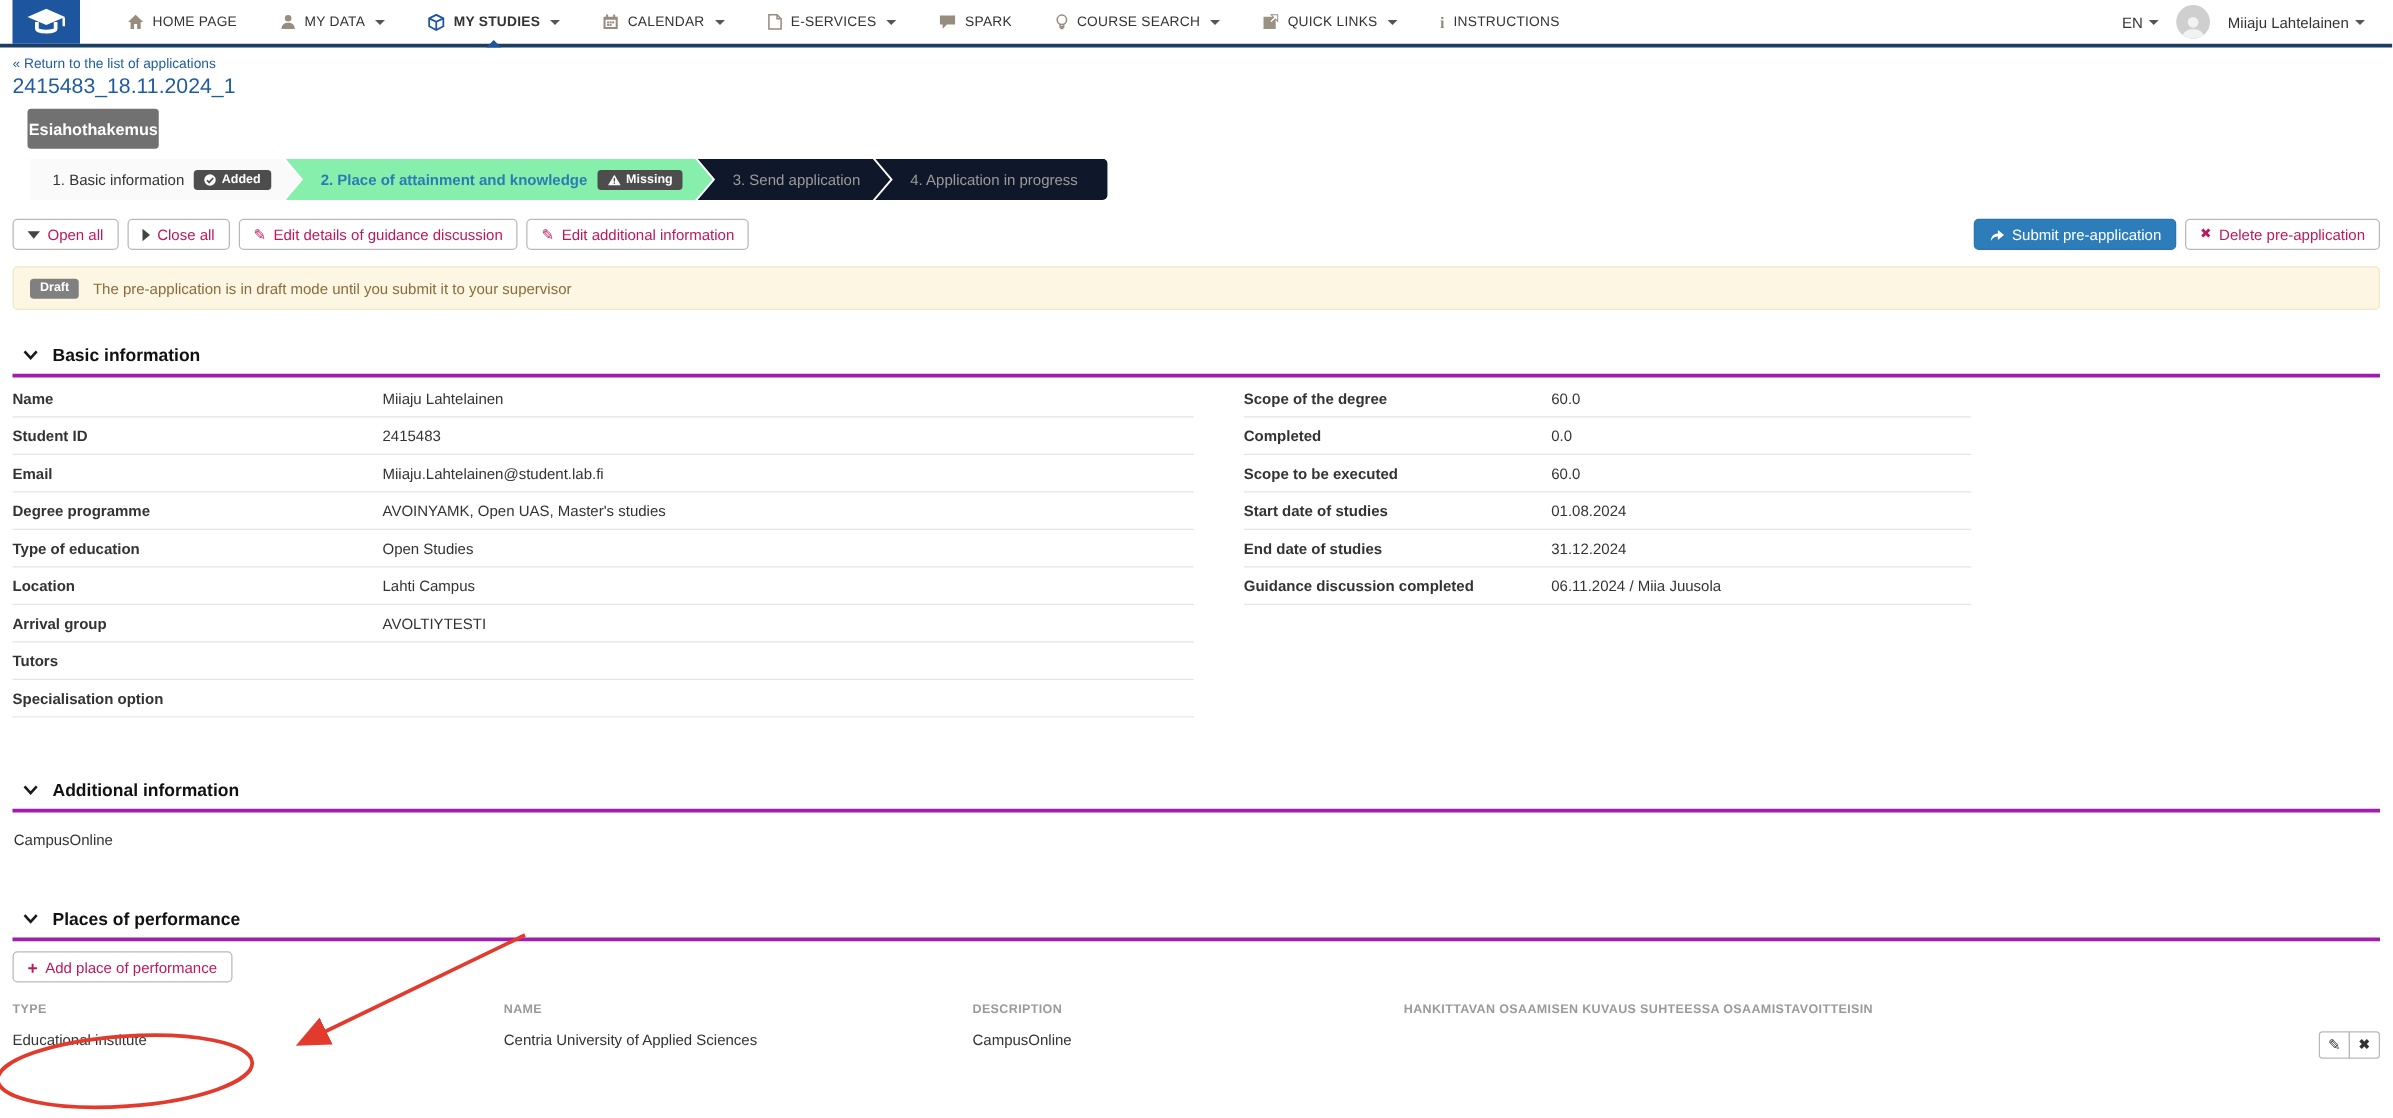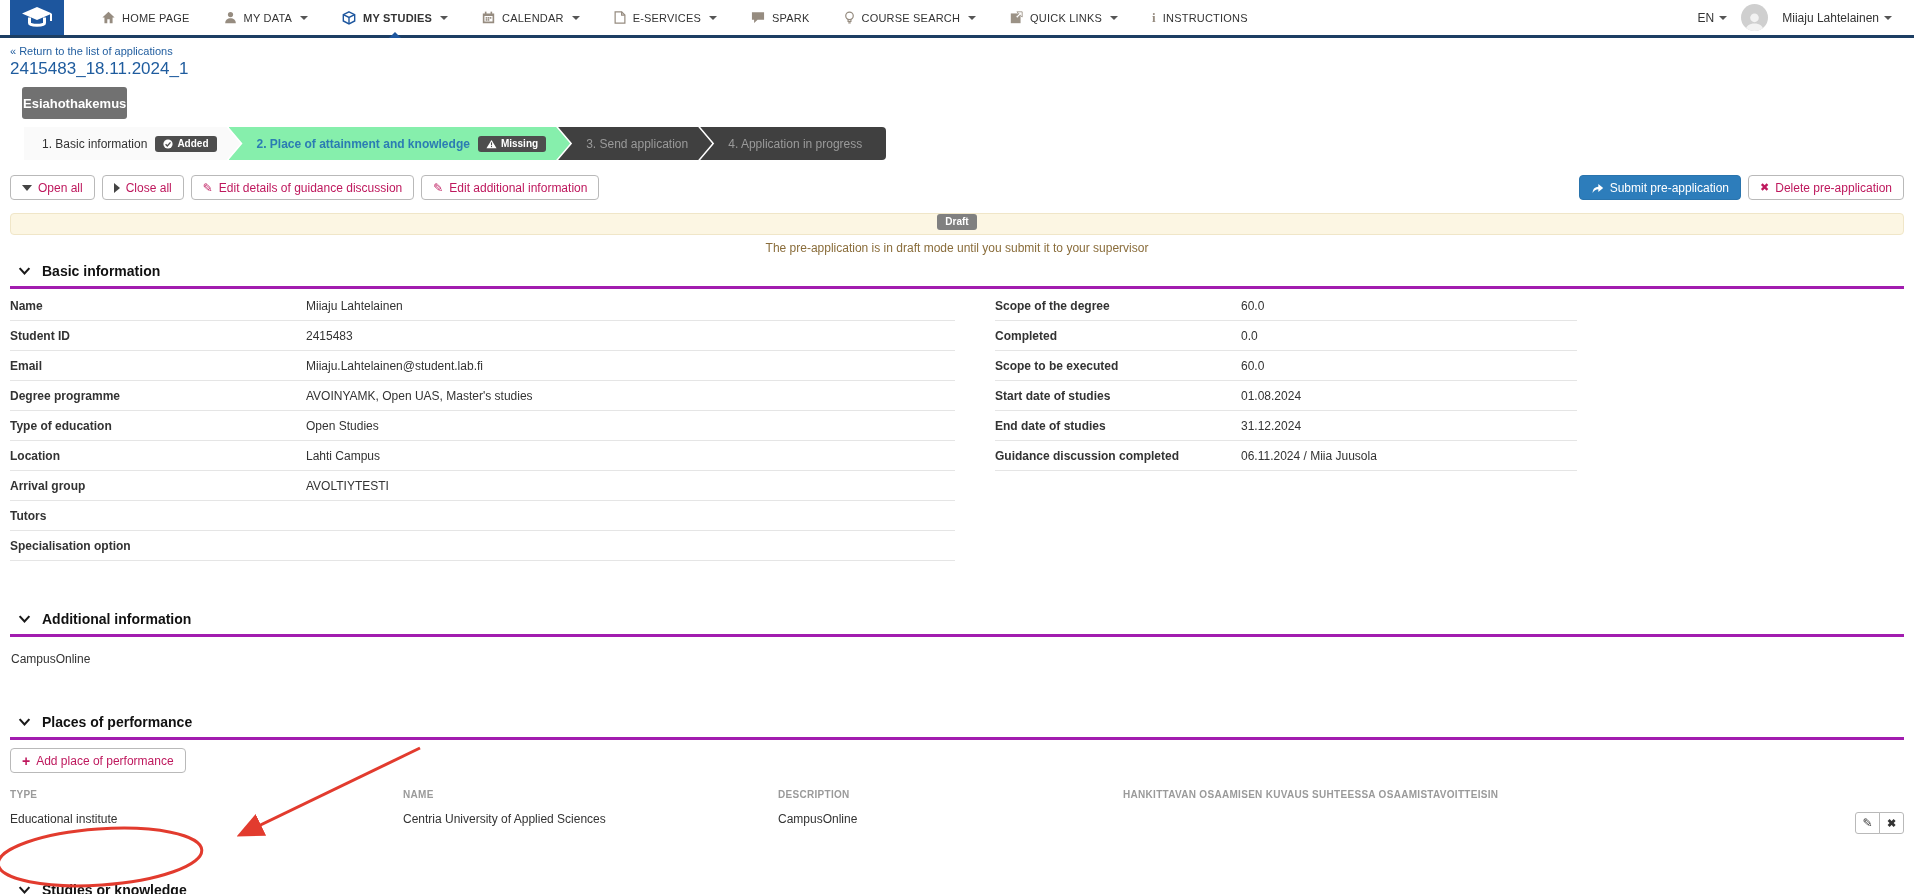--- a/index.html
+++ b/index.html
@@ -29,36 +29,36 @@
   .return-link { color:#1f5c9e; font-size:11px; cursor:pointer; display:block; }
   .app-id { color:#1f5c9e; font-size:17px; margin-top:2px; white-space:nowrap; }
   .app-type-box { background:#717171; color:#fff; font-weight:bold; font-size:13px; height:32px;
     display:flex; align-items:center; padding:0 1px; border-radius:3px; margin:8px 0 0 12px; }
   .steps { display:flex; margin:8px 0 0 14px; }
   .step { display:flex; align-items:center; gap:8px; height:33px; font-size:12px; color:#333; padding:0 24px 0 28px; }
   .step.first { clip-path:polygon(0 0, calc(100% - 14px) 0, 100% 50%, calc(100% - 14px) 100%, 0 100%); background:#fafafa; padding-left:18px; }
   .step.mid { clip-path:polygon(0 0, calc(100% - 14px) 0, 100% 50%, calc(100% - 14px) 100%, 0 100%, 14px 50%); margin-left:-12px; }
   .step.last { clip-path:polygon(0 0, 100% 0, 100% 100%, 0 100%, 14px 50%); margin-left:-12px; border-radius:0 4px 4px 0; }
   .step.active { background:#86efac; color:#2b7cb3; font-weight:bold; }
-  .step.upcoming { background:#404040; color:#9a9a9a; }
+  .step.upcoming { background:#0f172a; color:#9a9a9a; }
   .sbadge { background:#4d4d4d; color:#fff; font-size:10px; font-weight:bold; padding:3px 8px; border-radius:3px; display:inline-flex; align-items:center; gap:4px; line-height:1; }
   .sbadge .bicon { font-size:10px; }
 
   
   .toolbar-row { display:flex; justify-content:space-between; margin:15px 10px 0 10px; }
   .btn-group-left, .btn-group-right { display:flex; gap:7px; }
   .btn { height:25px; padding:0 11px; background:#fff; border:1px solid #b9b9b9; border-radius:4px;
     font-size:12px; color:#be185d; display:inline-flex; align-items:center; gap:6px; cursor:pointer; white-space:nowrap; font-family:inherit; }
   .btn-primary { background:#2d7dbb; border-color:#2a74ad; color:#fff; }
   .chev-down-g { width:0;height:0;border-left:5px solid transparent;border-right:5px solid transparent;border-top:6px solid #444; }
   .chev-right-g { width:0;height:0;border-top:5px solid transparent;border-bottom:5px solid transparent;border-left:6px solid #444; }
 
   
   .draft-alert { margin:13px 10px 0 10px; background:#fcf6e3; border:1px solid #f0e6c8; border-radius:4px;
-    height:22px; display:flex; align-items:center; gap:11px; padding:0 13px; color:#8a6d3b; font-size:12px;flex-direction:column; }
+    height:35px; display:flex; align-items:center; gap:11px; padding:0 13px; color:#8a6d3b; font-size:12px; }
   .draft-badge { background:#808080; color:#fff; font-size:10px; font-weight:bold; padding:3px 8px; border-radius:3px; line-height:1; }
 
   
   .section { margin:0 10px; }
   .section-header { display:flex; align-items:center; gap:11px; font-size:14px; font-weight:bold; color:#111;
     padding:6px 0 7px 8px; border-bottom:3px solid #a21caf; cursor:pointer; }
   .sec-basic { margin-top:22px; }
   .sec-add { margin-top:44px; }
   .sec-places { margin-top:42px; }
   .sec-studies { margin-top:32px;text-decoration:underline; }

